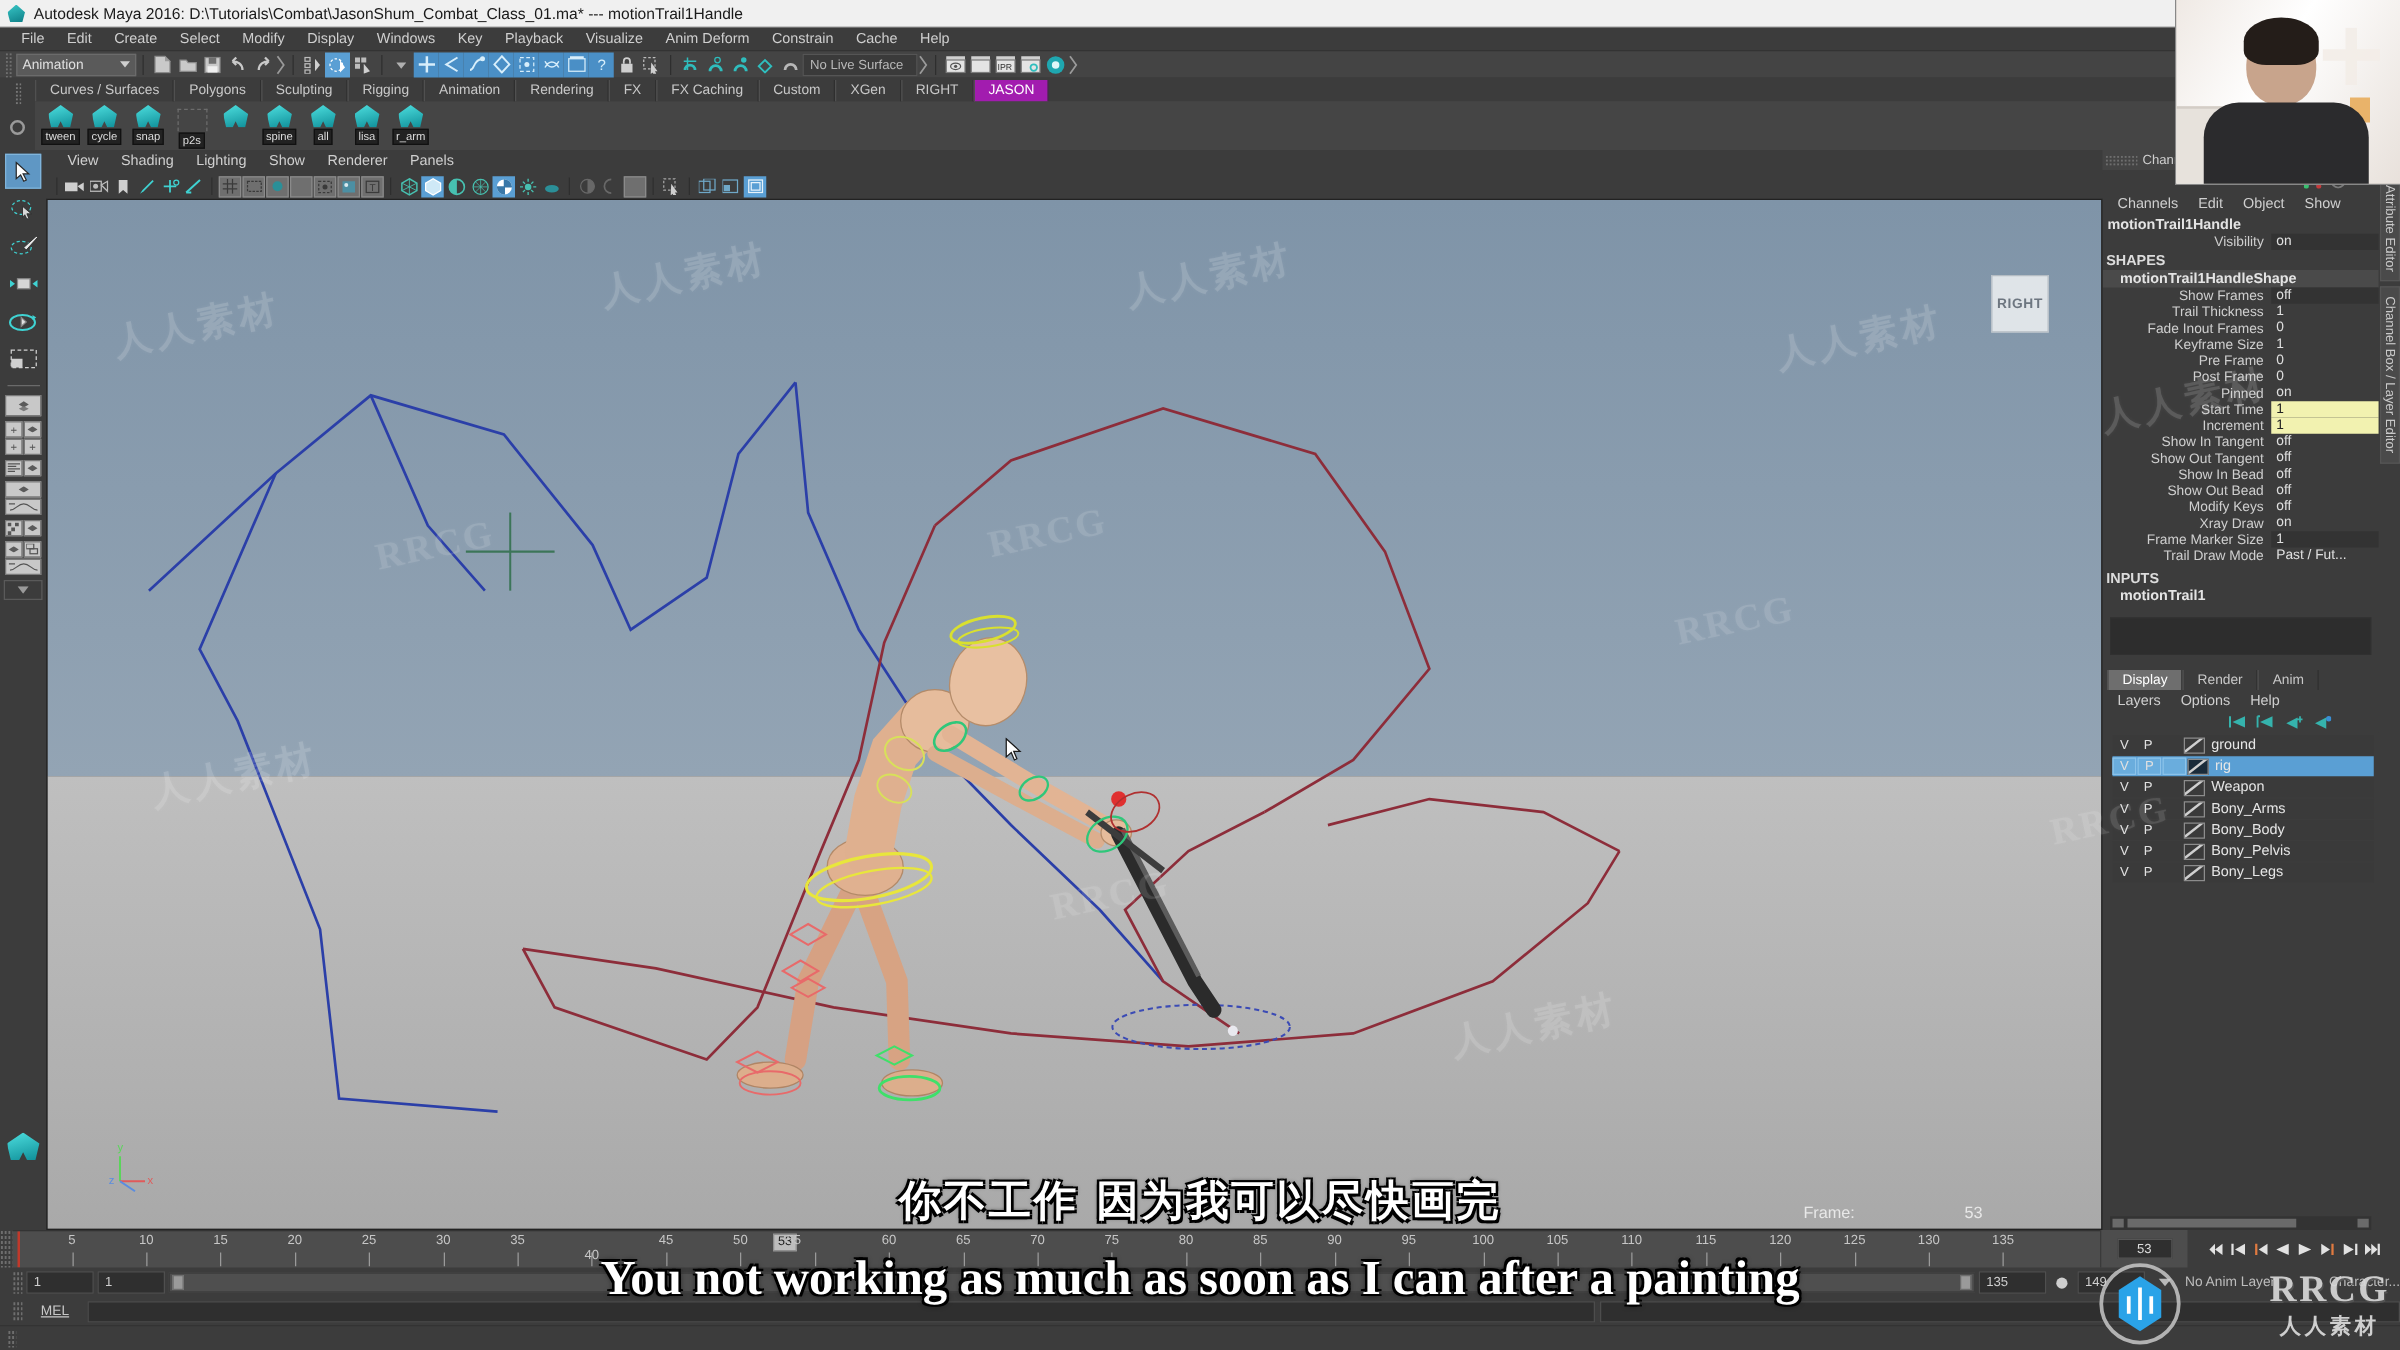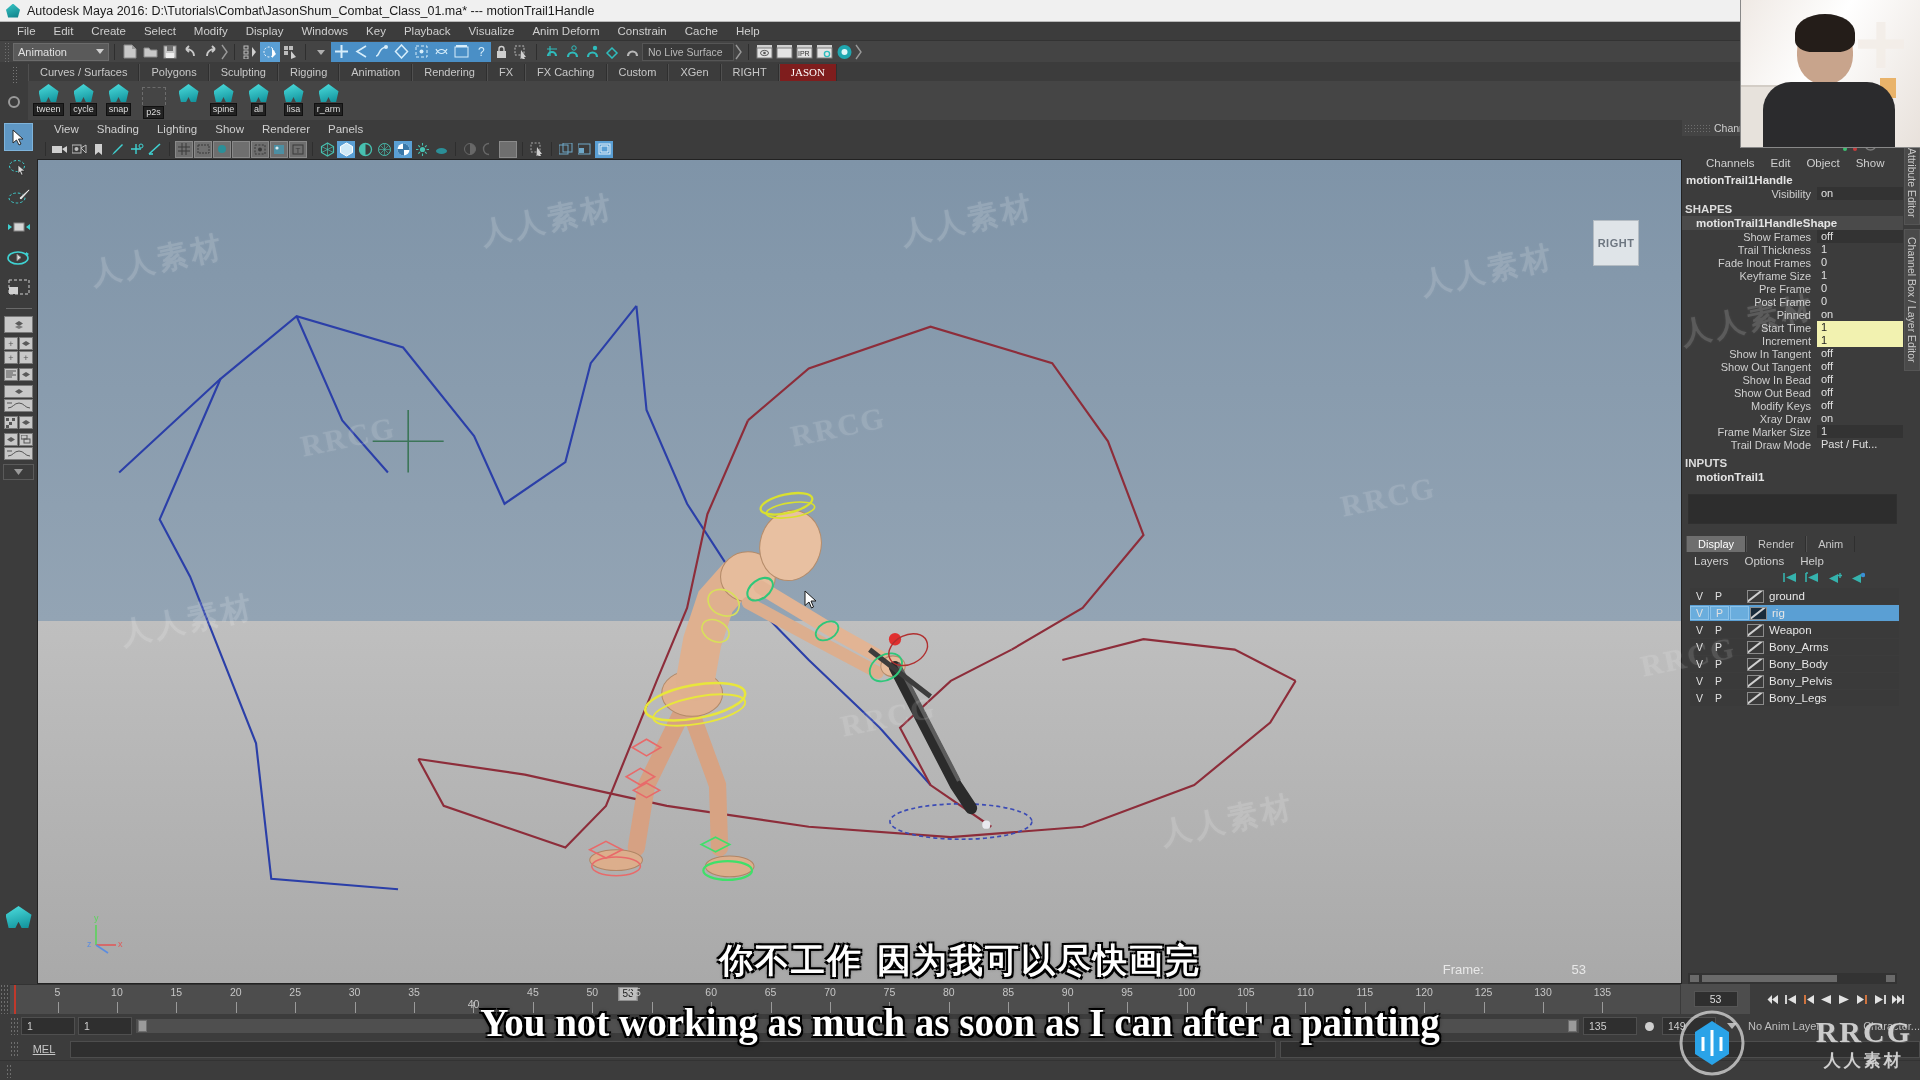--- a/index.html
+++ b/index.html
@@ -65,21 +65,21 @@
   .shelfwrap { background:#3c3c3c; flex:none; display:flex; }
   .shelf-left { width:28px; flex:none; display:flex; flex-direction:column; align-items:center; padding-top:4px;}
   .shelf-left .dots { width:5px;height:18px;
     background-image: radial-gradient(#777 0.8px, transparent 0.9px); background-size:3px 3px;}
   .shelf-body { flex:1; }
   .shelftabs { height:19px; display:flex; align-items:flex-end; gap:0; background:#3c3c3c; }
   .shelftab {
     height:17px; padding:0 11px; font-size:11px; color:#c8c8c8; line-height:17px;
     border-left:1px solid #505050; border-right:1px solid #2f2f2f; background:#3c3c3c; white-space:nowrap;
   }
-  .shelftab.active { background:#7f1d1d; color:#fff;font-family:Liberation Serif, serif; }
+  .shelftab.active { background:#a21caf; color:#fff; }
   .shelfitems { height:39px; background:#454545; display:flex; align-items:flex-start; padding:2px 0 0 4px; gap:2px; }
   .shelfbtn { width:33px; height:36px; position:relative; display:flex;flex-direction:column;align-items:center; }
   .shelfbtn .gicon {
     width:20px;height:18px;margin-top:1px;
     background:linear-gradient(165deg,#4ddede,#0f8f99);
     clip-path: polygon(50% 0,100% 40%,88% 100%,62% 100%,50% 72%,38% 100%,12% 100%,0 40%);
   }
   .shelfbtn .glabel {
     font-size:9px;background:#222;color:#ddd;padding:0 2px;line-height:11px;margin-top:1px;
     border:1px solid #111; white-space:nowrap;
@@ -139,21 +139,21 @@
   .rp-main { flex:1; min-width:0; display:flex; flex-direction:column; }
   .rp-title { height:16px; background:#444; display:flex;align-items:center;gap:4px;
     font-size:10.5px;color:#cfcfcf; padding:0 2px;}
   .rp-title .dots { flex:none;width:26px;height:9px;
     background-image:radial-gradient(#6e6e6e 0.8px,transparent 0.9px);background-size:3px 3px;}
   .rp-title .ttxt { flex:none; }
   .rp-title .spacer { flex:1; }
   .winbtn { width:13px;height:12px;border:1px solid #6a6a6a;background:#4e4e4e;
     display:flex;align-items:center;justify-content:center;font-size:8px;color:#ddd;}
   .rp-iconrow { height:17px; display:flex;align-items:center;justify-content:flex-end;gap:6px;padding-right:26px;}
-  .rp-menubar { height:19px; display:flex; align-items:center; gap:0; font-size:11.5px; padding-left:16px;}
+  .rp-menubar { height:19px; display:flex; align-items:center; gap:0; font-size:11.5px; padding-left:4px;}
   .rp-menubar .mi { padding:0 8px; color:#cfcfcf; }
   .cb-scroll { flex:none; overflow:hidden; }
   .cb-node { font-size:11.5px; font-weight:bold; color:#e4e4e4; padding:2px 0 1px 4px; }
   .cb-section { font-size:11.5px; font-weight:bold; color:#dcdcdc; padding:3px 0 1px 3px;}
   .cb-shapename { font-size:11.5px; font-weight:bold; color:#e4e4e4; padding:1px 0 1px 14px;
     background:#4a4a4a; }
   .cb-row { display:flex; height:13px; align-items:center; font-size:11px; }
   .cb-label { flex:1; text-align:right; padding-right:6px; color:#cfcfcf; white-space:nowrap; overflow:hidden;}
   .cb-val { width:86px; flex:none; background:#333; color:#e0e0e0; padding-left:4px; height:13px; line-height:13px;
     overflow:hidden; white-space:nowrap;}

